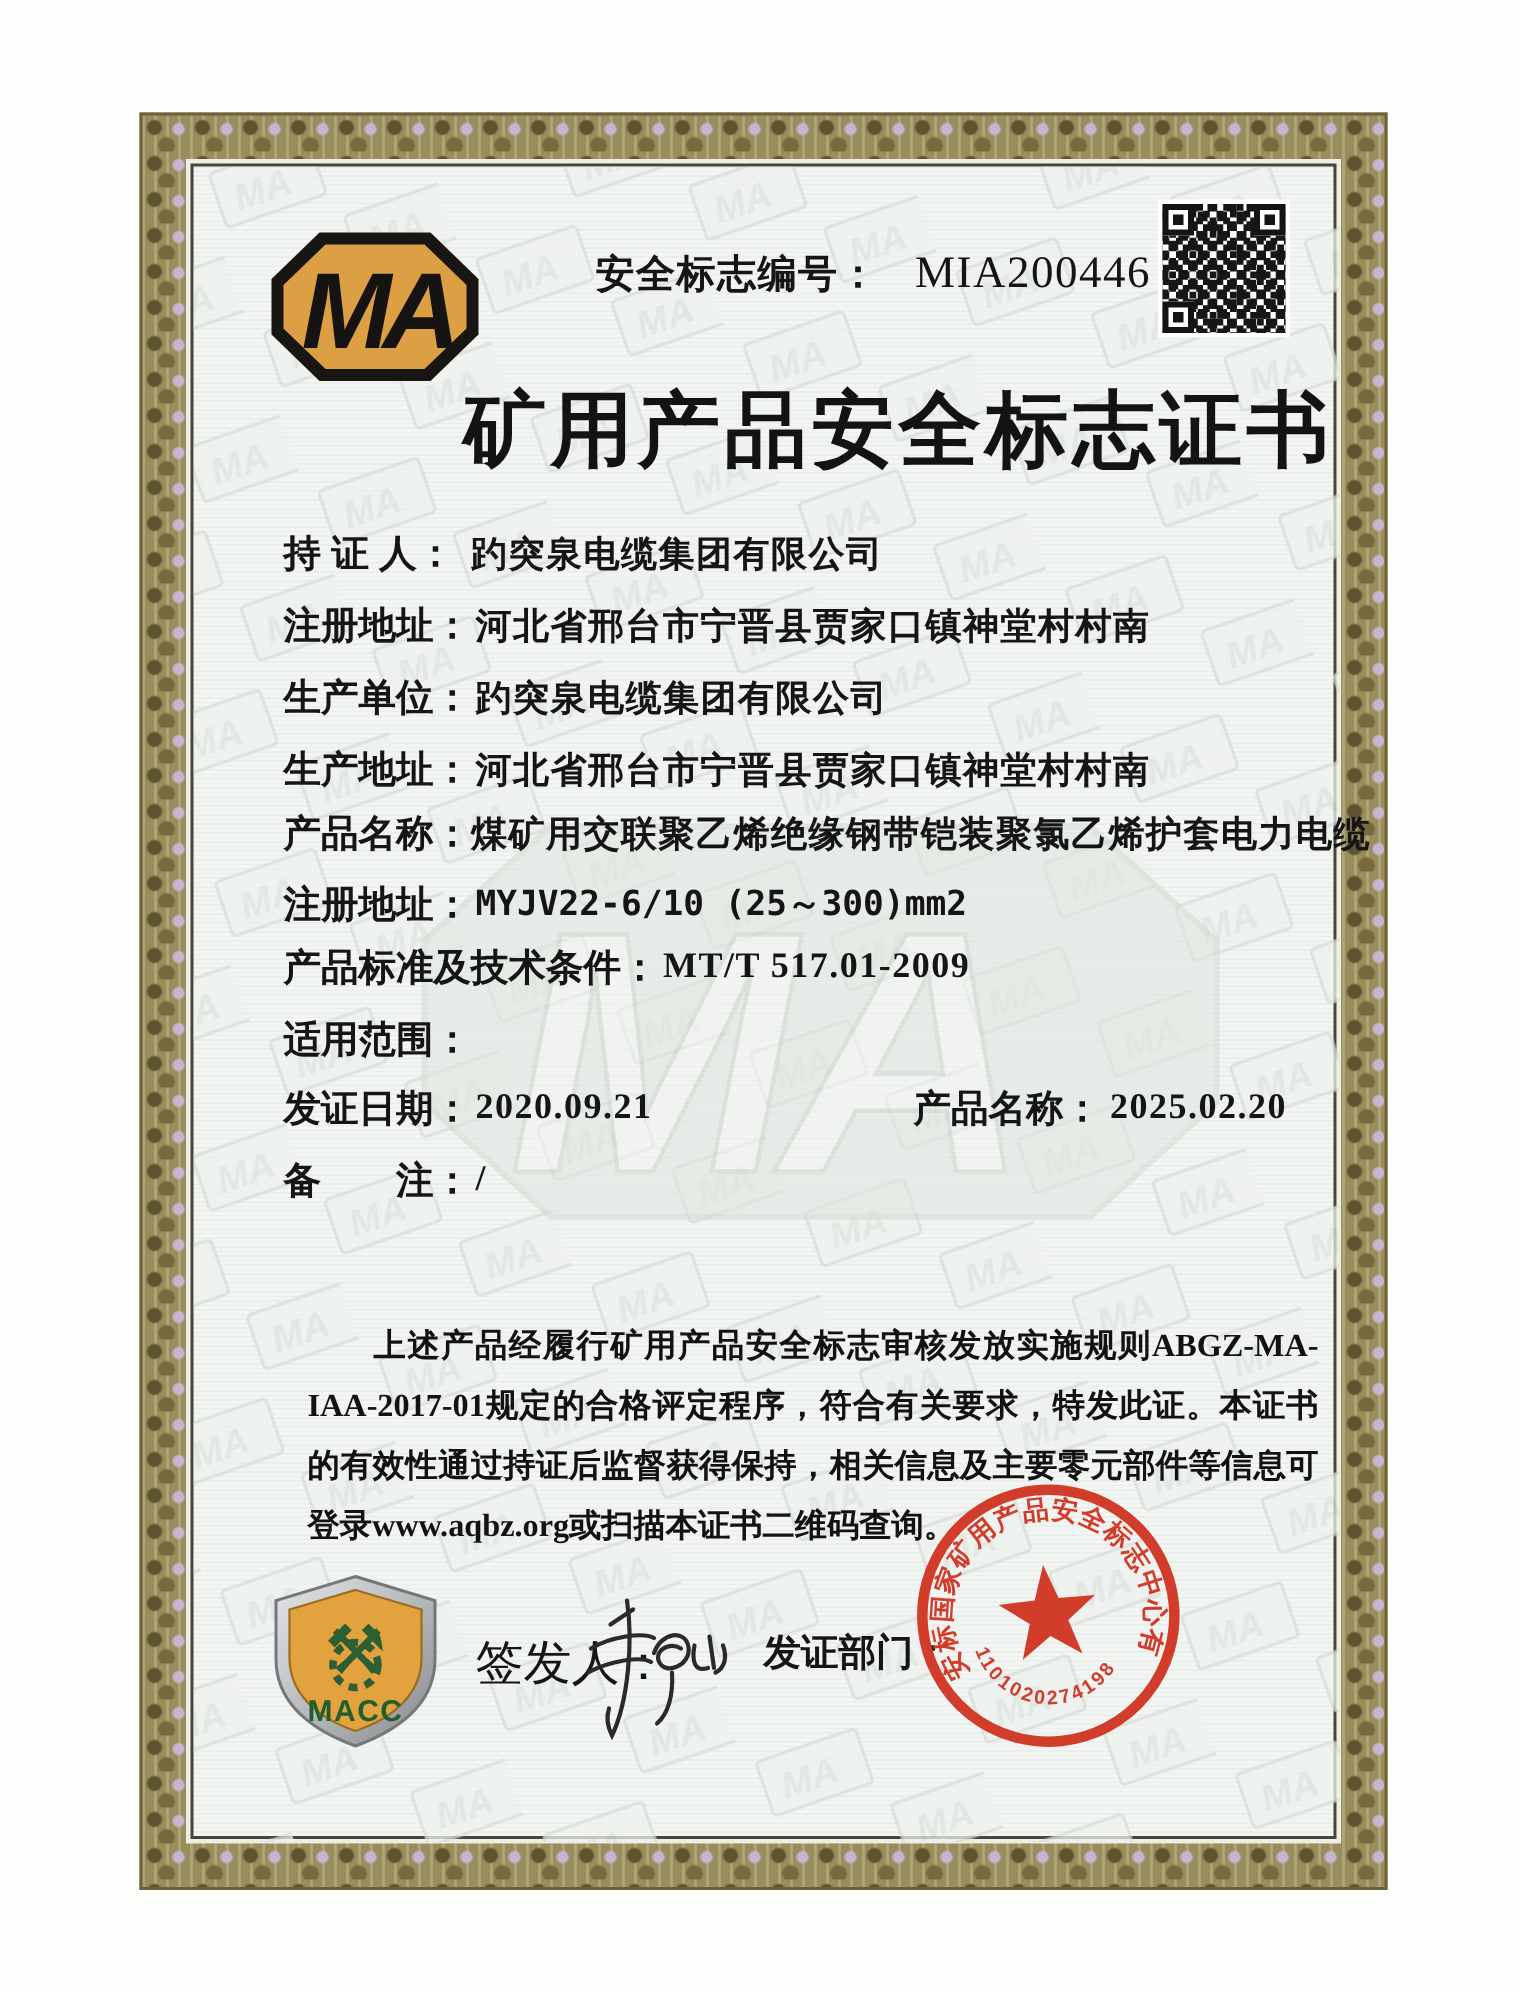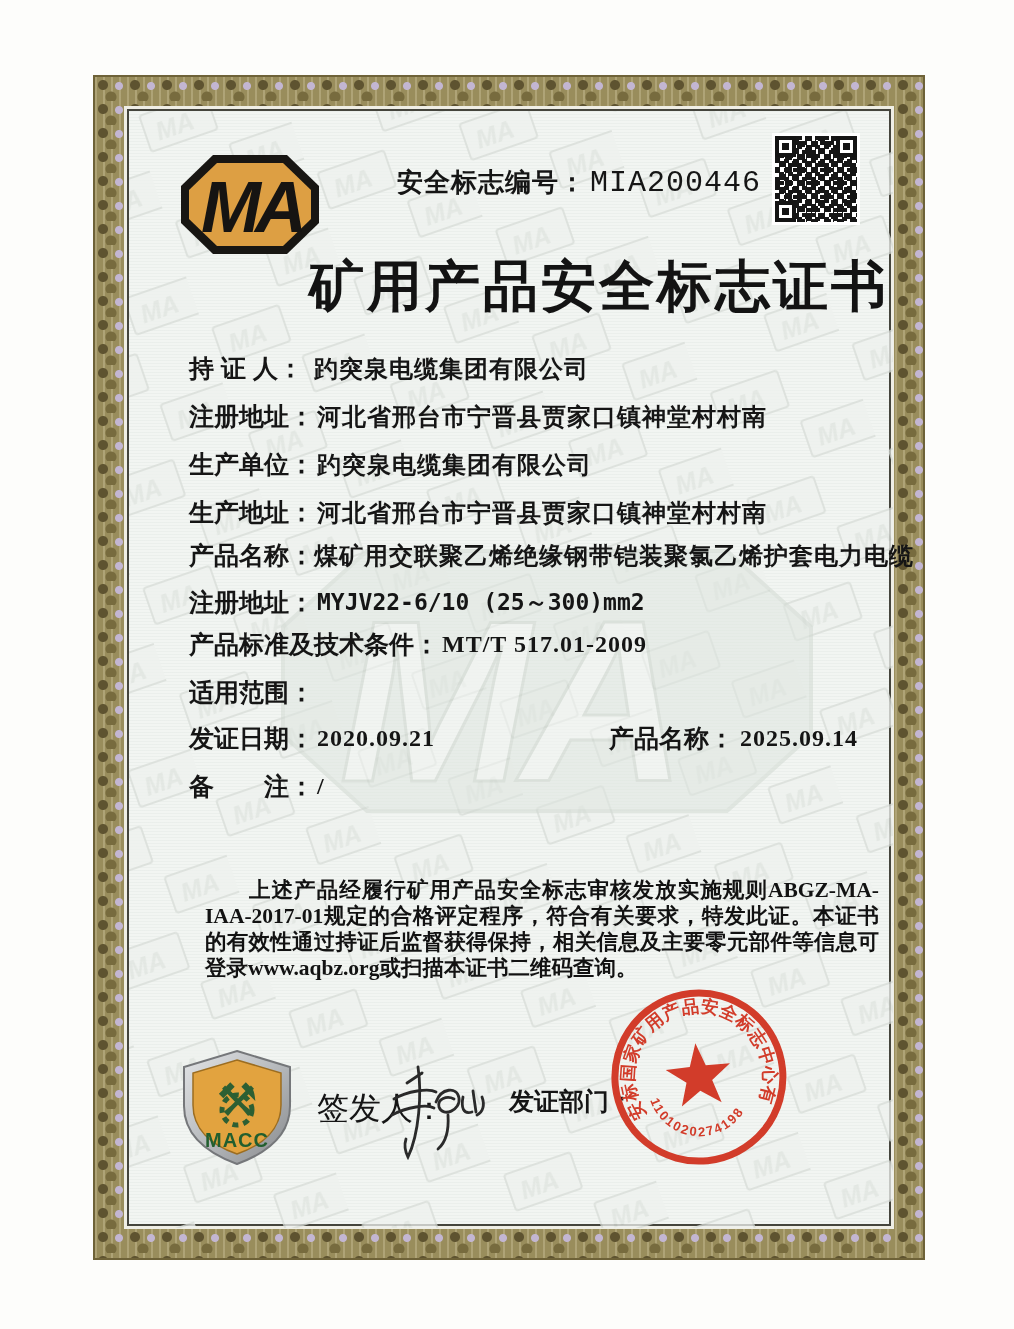--- a/index.html
+++ b/index.html
@@ -18,21 +18,21 @@
   
   .cert-body{position:absolute;left:32px;top:32px;right:32px;bottom:32px;box-sizing:border-box;
          background:#f2f5f2;border:2px solid #45453d;box-shadow:0 0 0 3px #efeee5;
          background-image:repeating-linear-gradient(180deg, rgba(110,135,125,.055) 0 1px, rgba(0,0,0,0) 1px 3px);}
   .wm-layer{position:absolute;inset:0;pointer-events:none;}
 
   
   .ma-logo{position:absolute;left:50px;top:42px;width:142px;height:103px;}
   .certno{position:absolute;left:268px;top:54px;display:flex;align-items:baseline;white-space:nowrap;justify-content:space-between;}
   .certno-label{font-size:26px;font-weight:bold;letter-spacing:1px;}
-  .certno-value{font-family:Liberation Mono, monospace;font-size:30px;margin-left:4px;letter-spacing:1px;}
+  .certno-value{font-family:Liberation Serif, serif;font-size:30px;margin-left:24px;letter-spacing:1px;}
   .qr{position:absolute;left:643px;top:22px;width:88px;height:92px;background:#fff;padding:3px;box-sizing:border-box;}
   .qr-inner{position:relative;width:100%;height:100%;
       background-image:
         conic-gradient(#161616 0 25%, rgba(0,0,0,0) 0 50%, #161616 0 75%, rgba(0,0,0,0) 0),
         conic-gradient(#161616 0 25%, rgba(0,0,0,0) 0 50%, #161616 0 75%, rgba(0,0,0,0) 0);
       background-size:9px 9px,13px 13px;background-position:0 0,4px 5px;}
   .finder{position:absolute;width:21px;height:21px;border:4px solid #141414;background:#fff;box-sizing:border-box;}
   .finder::after{content:"";position:absolute;inset:3px;background:#141414;}
   .f-tl{left:0;top:0;} .f-tr{right:0;top:0;} .f-bl{left:0;bottom:0;}
 
@@ -40,21 +40,21 @@
          font-family:"Liberation Serif",serif;font-weight:900;font-size:55px;letter-spacing:3px;color:#131313;}
 
   
   .row{position:absolute;left:60px;width:690px;display:flex;align-items:center;white-space:nowrap;}
   .row-label{font-size:25px;font-weight:bold;min-width:122px;letter-spacing:0;}
   .row-value{font-family:"Liberation Serif",serif;font-size:24px;font-weight:600;margin-left:3px;letter-spacing:1px;}
   .row-value.spec{font-family:"DejaVu Sans Mono",monospace;font-weight:bold;font-size:23px;letter-spacing:0;}
   .abs{position:absolute;}
 
   .paragraph{position:absolute;left:76px;top:766px;width:674px;
-         font-family:"Liberation Serif",serif;font-size:21.5px;font-weight:600;line-height:26px;
+         font-family:"Liberation Serif",serif;font-size:21.5px;font-weight:600;line-height:40px;
          text-indent:44px;text-align:justify;color:#121212;}
 
   
   .shield{position:absolute;left:45px;top:937px;width:126px;height:120px;}
   .issuer-label{position:absolute;left:188px;top:976px;font-size:32px;font-weight:normal;}
   .signature{position:absolute;left:248px;top:928px;width:118px;height:122px;}
   .dept-label{position:absolute;left:380px;top:974px;font-size:25px;font-weight:bold;}
   .stamp{position:absolute;left:472px;top:868px;width:198px;height:198px;transform:rotate(-6deg);}
 </style>
 </head>
@@ -132,21 +132,21 @@
         <span class="row-label">产品标准及技术条件：</span>
         <span class="row-value">MT/T 517.01-2009</span>
       </div>
       <div class="row" style="top:565px">
         <span class="row-label">适用范围：</span>
       </div>
       <div class="row" style="top:611px">
         <span class="row-label">发证日期：</span>
         <span class="row-value">2020.09.21</span>
         <span class="row-label abs" style="left:420px">产品名称：</span>
-        <span class="row-value abs" style="left:548px">2025.09.14</span>
+        <span class="row-value abs" style="left:548px">2025.02.20</span>
       </div>
       <div class="row" style="top:659px">
         <span class="row-label">备　　注：</span>
         <span class="row-value">/</span>
       </div>
 
       <div class="paragraph">上述产品经履行矿用产品安全标志审核发放实施规则ABGZ-MA-IAA-2017-01规定的合格评定程序，符合有关要求，特发此证。本证书的有效性通过持证后监督获得保持，相关信息及主要零元部件等信息可登录www.aqbz.org或扫描本证书二维码查询。</div>
 
       <svg class="shield" viewBox="0 0 126 120">
         <defs>

